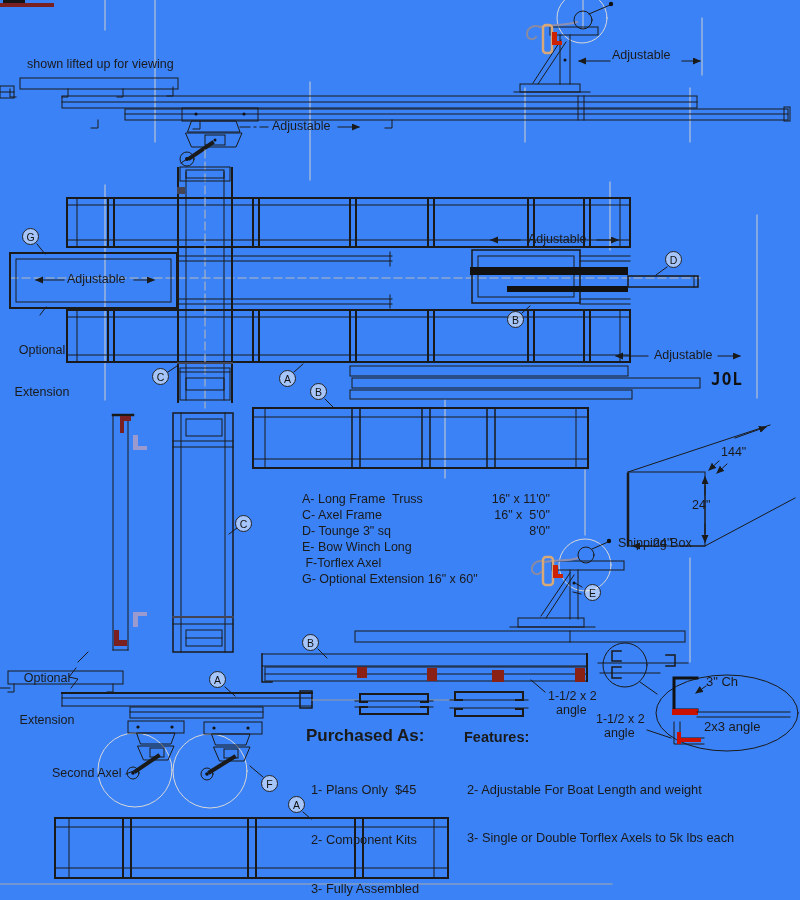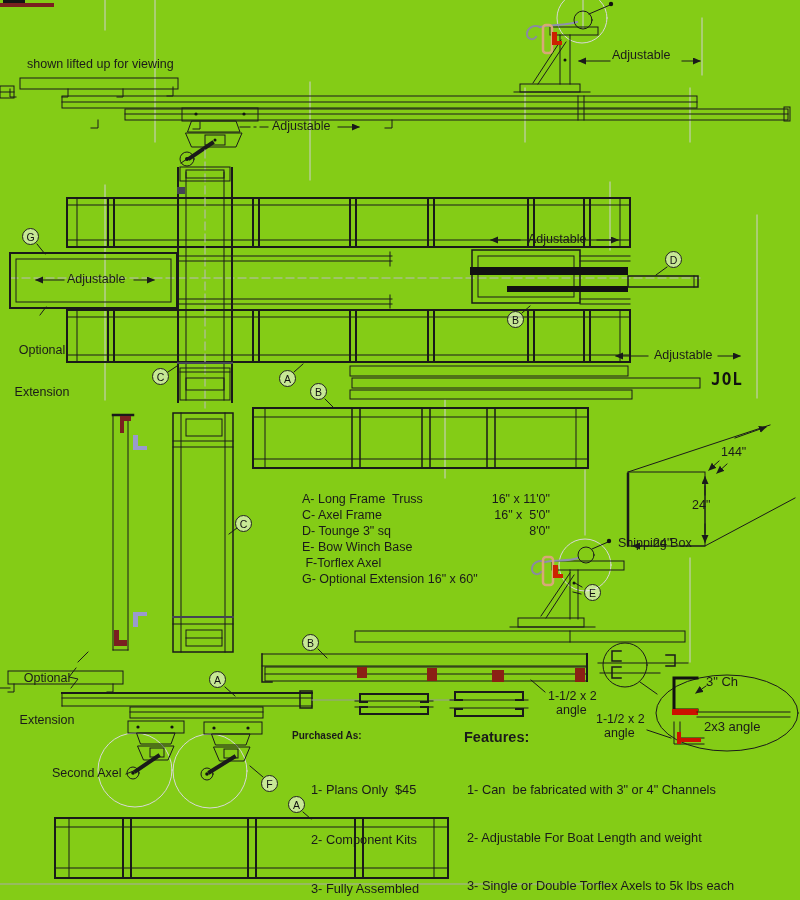--- a/index.html
+++ b/index.html
@@ -1,16 +1,16 @@
 <!DOCTYPE html>
 <html><head>
 <meta charset="utf-8">
 <style>
   html,body{margin:0;padding:0;background:#fff;}
-  .canvas{position:relative;width:800px;height:900px;background:#84cc16;
+  .canvas{position:relative;width:800px;height:900px;background:#3b82f6;
           font-family:"Liberation Sans",sans-serif;overflow:hidden;text-decoration:underline;}
   .lbl{position:absolute;color:#1a1a1a;font-size:12.5px;line-height:14px;white-space:pre;}
   .b{font-weight:bold;}
   .title{font-size:15.5px;font-weight:bold;}
   .center{text-align:center;}
   .callout{position:absolute;width:17px;height:17px;border:1.4px solid #222;border-radius:50%;
            display:flex;align-items:center;justify-content:center;font-size:10.5px;color:#111;
            background:rgba(255,255,255,.55);box-sizing:border-box;}
   .parts{position:absolute;left:293px;top:491px;font-size:12.5px;line-height:16px;color:#1a1a1a;margin-left:9px;}
   .parts-row{display:flex;}
@@ -438,21 +438,21 @@
       </div>
   <div class="parts-row">
         <span class="parts-label">C- Axel Frame</span>
         <span class="parts-size">16" x  5'0"</span>
       </div>
   <div class="parts-row">
         <span class="parts-label">D- Tounge 3" sq</span>
         <span class="parts-size">8'0"</span>
       </div>
   <div class="parts-row">
-        <span class="parts-label">E- Bow Winch Base</span>
+        <span class="parts-label">E- Bow Winch Long</span>
         <span class="parts-size"></span>
       </div>
   <div class="parts-row">
         <span class="parts-label"> F-Torflex Axel</span>
         <span class="parts-size"></span>
       </div>
   <div class="parts-row">
         <span class="parts-label">G- Optional Extension 16" x 60"</span>
         <span class="parts-size"></span>
       </div>
@@ -460,30 +460,29 @@
 
 <div class="lbl" style="left:618px;top:500px;margin-top:36px;">Shipping Box</div>
 <div class="lbl" style="left:721px;top:445px;">144"</div>
 <div class="lbl" style="left:692px;top:498px;">24"</div>
 <div class="lbl" style="left:653px;top:536px;">24"</div>
 
 <div class="logo" style="left:711px;top:370px;">JOL</div>
 
 <div class="lbl" style="left:52px;top:766px;">Second Axel</div>
 
-<div class="lbl b" style="left:292px;top:729px;font-size:10px;">Purchased As:</div>
+<div class="lbl b" style="left:306px;top:729px;font-size:17px;">Purchased As:</div>
 <div class="listblock" style="left:311px;top:749px;line-height:16.5px;">
   <div>1- Plans Only  $45</div>
   <div>2- Component Kits</div>
   <div>3- Fully Assembled</div>
 </div>
 
 <div class="lbl b" style="left:464px;top:730px;font-size:14.5px;">Features:</div>
 <div class="listblock" style="left:467px;top:750px;">
-  <div>1- Can  be fabricated with 3" or 4" Channels</div>
   <div>2- Adjustable For Boat Length and weight</div>
   <div>3- Single or Double Torflex Axels to 5k lbs each</div>
   
   
   
   
   
 </div>
 
 <div class="lbl" style="left:548px;top:689px;">1-1/2 x 2</div>

